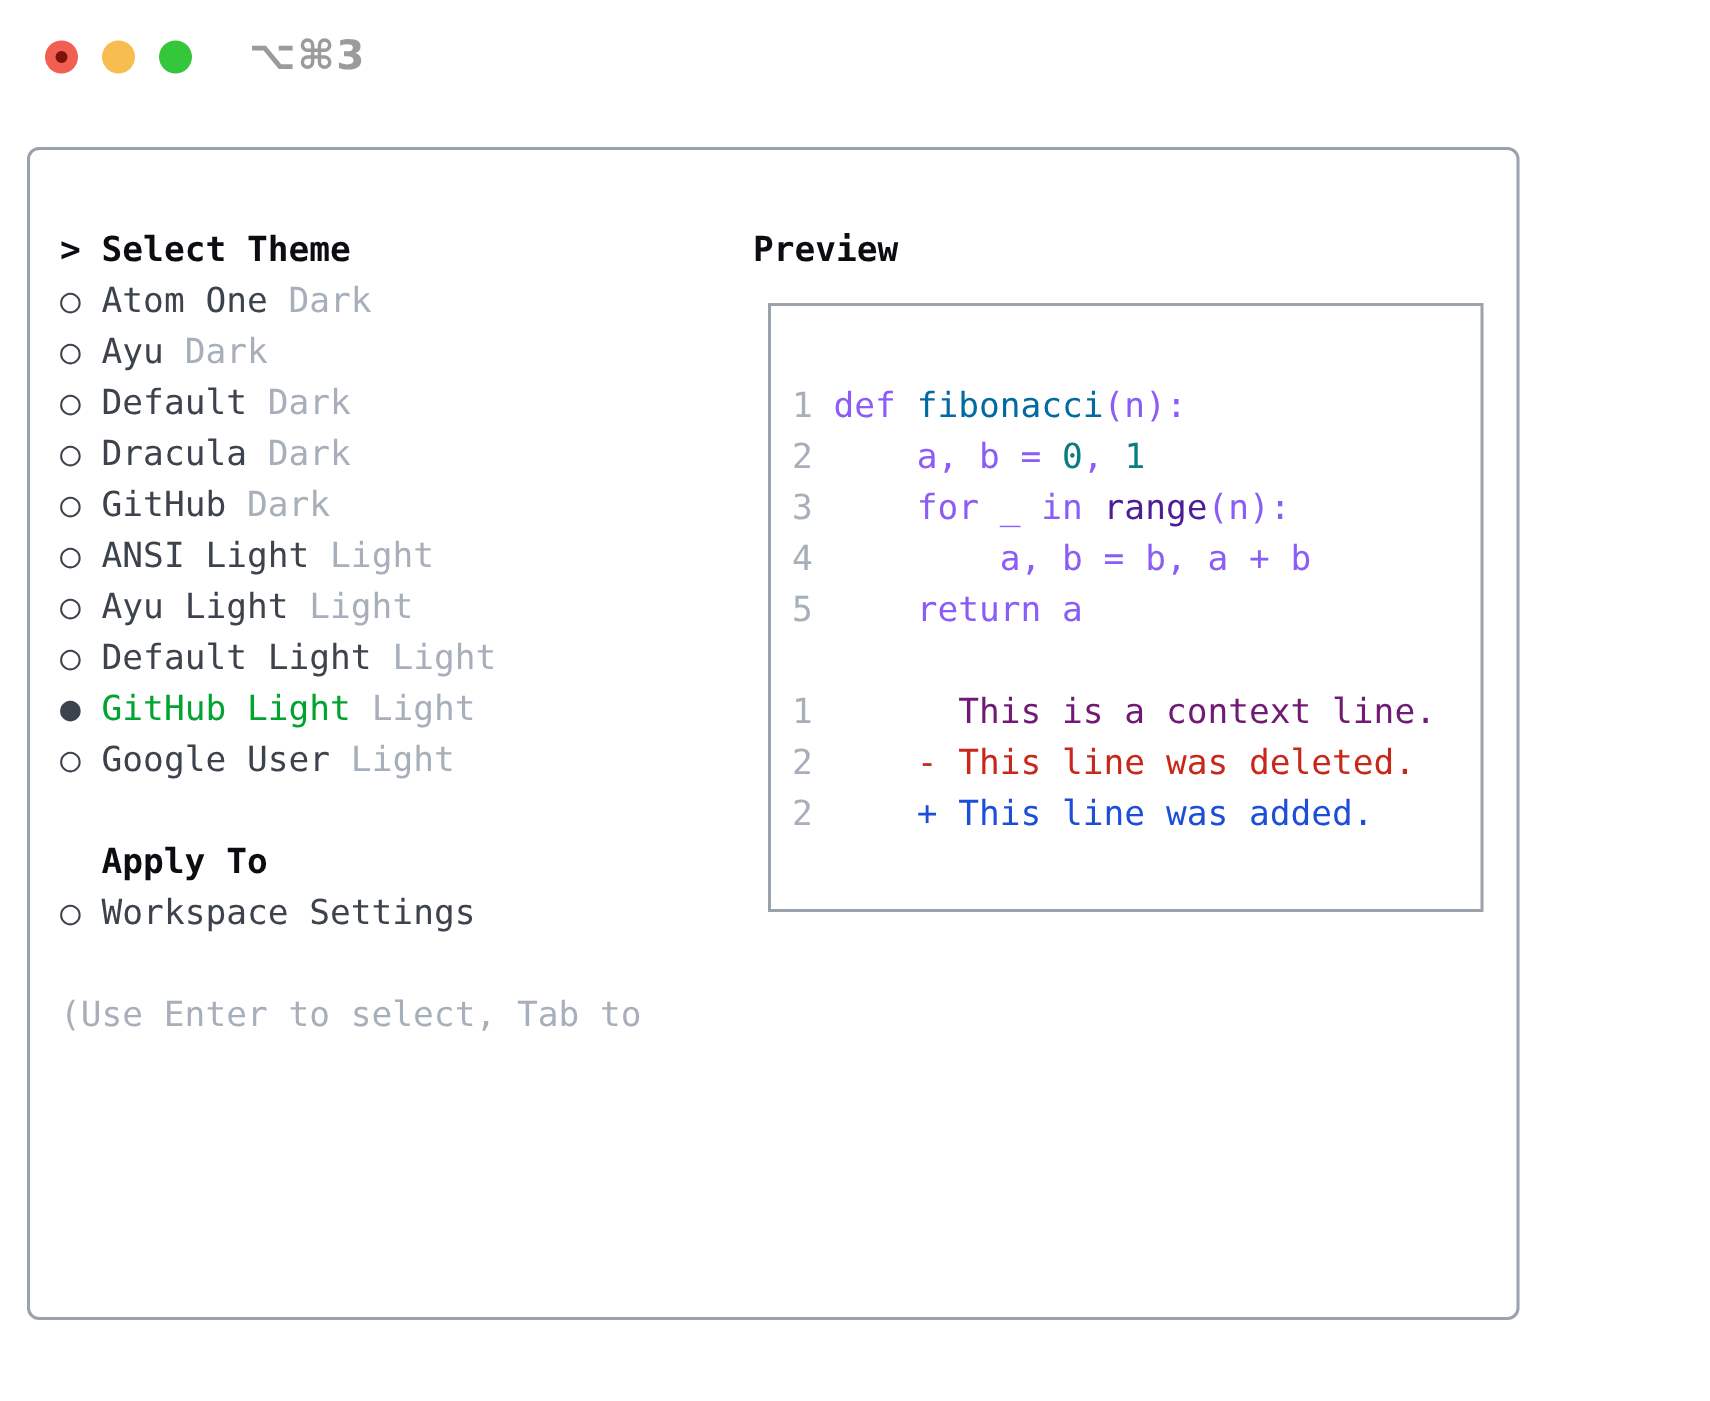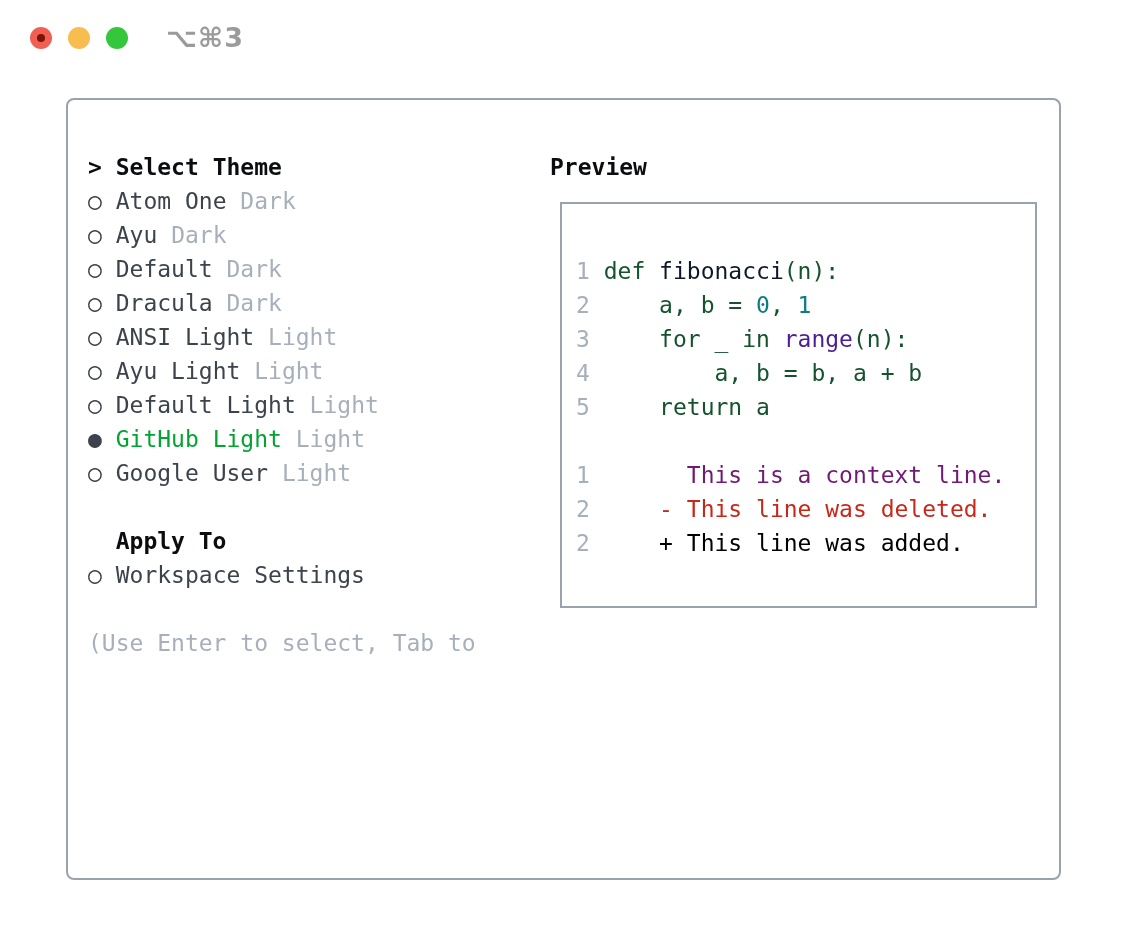--- a/index.html
+++ b/index.html
@@ -16,45 +16,45 @@
   .tl-green  { background:#34c63b; }
   .tl-dot { width:8px; height:8px; border-radius:50%; background:#7c1309; }
   .win-title {
     position:absolute; top:22px; left:166px;
     font-family:"DejaVu Sans","Liberation Sans",sans-serif;
     font-size:27px; font-weight:bold; color:#9b9b9b; letter-spacing:1px;
   }
   
   .panel {
     position:absolute; left:18px; top:98px; width:995px; height:782px;
-    border:2px solid #9aa2ac; border-radius:8px; box-sizing:border-box; background:#fff;margin-left:48px;
+    border:2px solid #9aa2ac; border-radius:8px; box-sizing:border-box; background:#fff;
   }
   .row { white-space:pre; height:34px; line-height:34px; font-size:23px; color:#3d434c; }
   .left-col { position:absolute; left:20px; top:50px; }
   .hdr { font-weight:bold; color:#0b0d10; }
   .indent2 { padding-left:2ch; }
   .muted { color:#a7afbb; }
   .sel-green { color:#01a431; }
   .marker { color:#3d434c; }
   .help { color:#a7afbb; }
   
   .preview-label { position:absolute; left:482px; top:50px; }
   .pbox {
     position:absolute; left:492px; top:102px; width:477px; height:406px;
     border:2px solid #9aa2ac; box-sizing:border-box;
     padding:50px 0 0 14px; background:#fff;
   }
   .ln { color:#a7afbb; }
-  .c-code    { color:#14532d;text-align:right; }
-  .c-func    { color:#0f172a; }
+  .c-code    { color:#8b5cf6;text-align:right; }
+  .c-func    { color:#0369a1; }
   .c-num     { color:#0b7c80; }
   .c-builtin { color:#4c1d95; }
   .c-ctx     { color:#701a75; }
   .c-del     { color:#c8281a; }
-  .c-add     { color:#000000; }
+  .c-add     { color:#1d4ed8; }
 </style>
 </head>
 <body>
 
 <div class="window">
 
   <div class="traffic">
     <div class="tl tl-red">
         <span class="tl-dot"></span>
       </div>
@@ -65,20 +65,21 @@
 
   <div class="panel">
 
     <div class="left-col">
       <div class="row"><span class="hdr">&gt;</span> <span class="hdr">Select Theme</span></div>
       <div id="theme-list">
           <div class="row"><span class="marker">○</span> <span>Atom One</span> <span class="muted">Dark</span></div>
           <div class="row"><span class="marker">○</span> <span>Ayu</span> <span class="muted">Dark</span></div>
           <div class="row"><span class="marker">○</span> <span>Default</span> <span class="muted">Dark</span></div>
           <div class="row"><span class="marker">○</span> <span>Dracula</span> <span class="muted">Dark</span></div>
+          <div class="row"><span class="marker">○</span> <span>GitHub</span> <span class="muted">Dark</span></div>
           <div class="row"><span class="marker">○</span> <span>ANSI Light</span> <span class="muted">Light</span></div>
           <div class="row"><span class="marker">○</span> <span>Ayu Light</span> <span class="muted">Light</span></div>
           <div class="row"><span class="marker">○</span> <span>Default Light</span> <span class="muted">Light</span></div>
           <div class="row"><span class="marker sel-green">●</span> <span class="sel-green">GitHub Light</span> <span class="muted">Light</span></div>
           <div class="row"><span class="marker">○</span> <span>Google User</span> <span class="muted">Light</span></div>
         </div>
       <div class="row"></div>
       <div class="row indent2"><span class="hdr">Apply To</span></div>
       <div id="apply-list">
           <div class="row"><span class="marker">○</span> <span>Workspace Settings</span></div>

